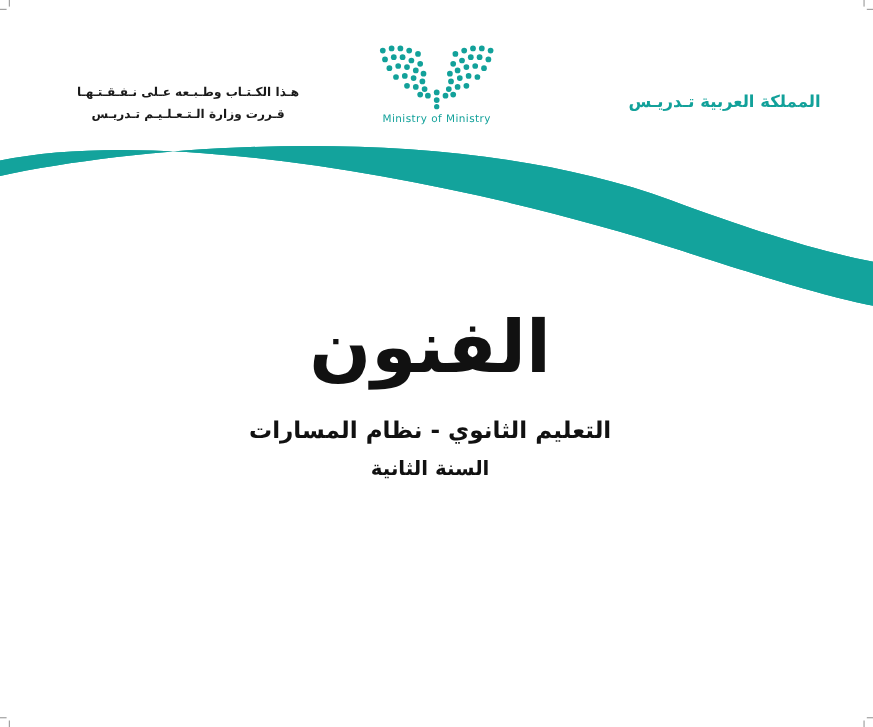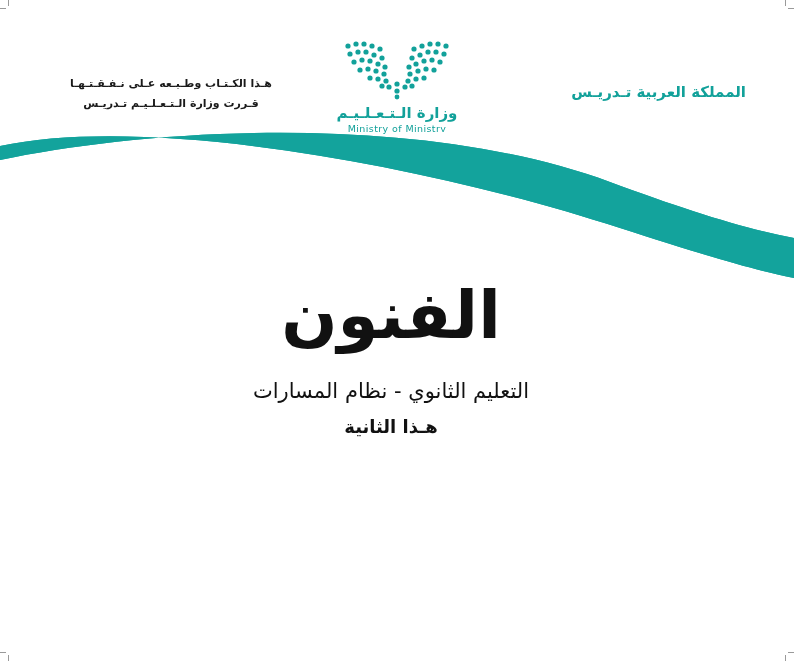--- a/index.html
+++ b/index.html
@@ -116,21 +116,21 @@
     font-size: 66px;
     font-weight: bold;
     color: #111111;
     line-height: 1.1;
     margin: 0;
     letter-spacing: -1px;
   }
   .subtitle-1 {
     margin-top: 26px;
     font-size: 21px;
-    font-weight: normal;
+    font-weight: bold;
     color: #111111;
   }
   .subtitle-2 {
     margin-top: 13px;
     font-size: 18px;
     font-weight: bold;
     color: #111111;
   }
 </style>
 </head>
@@ -220,35 +220,34 @@
 
             <circle cx="70" cy="46" r="2.6"></circle>
             <circle cx="63" cy="47" r="2.6"></circle>
 
             <circle cx="55" cy="44" r="2.6"></circle>
             <circle cx="55" cy="51" r="2.6"></circle>
             <circle cx="55" cy="57" r="2.4"></circle>
           </g>
         </svg>
       </span>
-      <div class="logo-ar">وزارة الـتـعـلـيـم</div>
       <div class="logo-en">Ministry of Ministry</div>
     </div>
   </div>
 
   <div class="swoosh">
     <svg width="794" height="148" viewBox="0 0 794 148" preserveAspectRatio="none" aria-hidden="true">
       <path d="M0,14 C150,-18 430,34 620,96 C700,122 754,138 794,146 L794,106 C742,96 686,78 610,50 C420,-20 150,-4 0,28 Z" fill="#13a39c"></path>
       <path d="M0,14 C150,-18 430,34 620,96 C700,122 754,138 794,146 L794,148 L0,148 Z" fill="#13a39c" opacity="0"></path>
       <path d="M0,14 C150,-18 430,34 620,96 C700,122 754,138 794,146 L794,106 C742,96 686,78 610,50 C420,-20 150,-4 0,28 Z" fill="#13a39c"></path>
       <path d="M0,28 C150,-4 420,-20 610,50 C686,78 742,96 794,106 L794,146 C754,138 700,122 620,96 C430,34 150,-18 0,14 Z" fill="#13a39c" opacity="0"></path>
       <path d="M0,16 C160,-16 420,26 600,86 C690,116 750,134 794,142 L794,60 C744,52 690,36 616,10 C460,-42 150,-16 0,4 Z" fill="#13a39c" opacity="0"></path>
       <path d="M0,4 C170,-26 460,-16 640,52 C714,80 756,94 794,100 L794,0 L0,0 Z" fill="#ffffff"></path>
     </svg>
   </div>
 
   <div class="title-block">
     <h1 class="book-title">الفنون</h1>
     <div class="subtitle-1">التعليم الثانوي - نظام المسارات</div>
-    <div class="subtitle-2">هـذا الثانية</div>
+    <div class="subtitle-2">السنة الثانية</div>
   </div>
 
 </div>
 
 </body></html>

